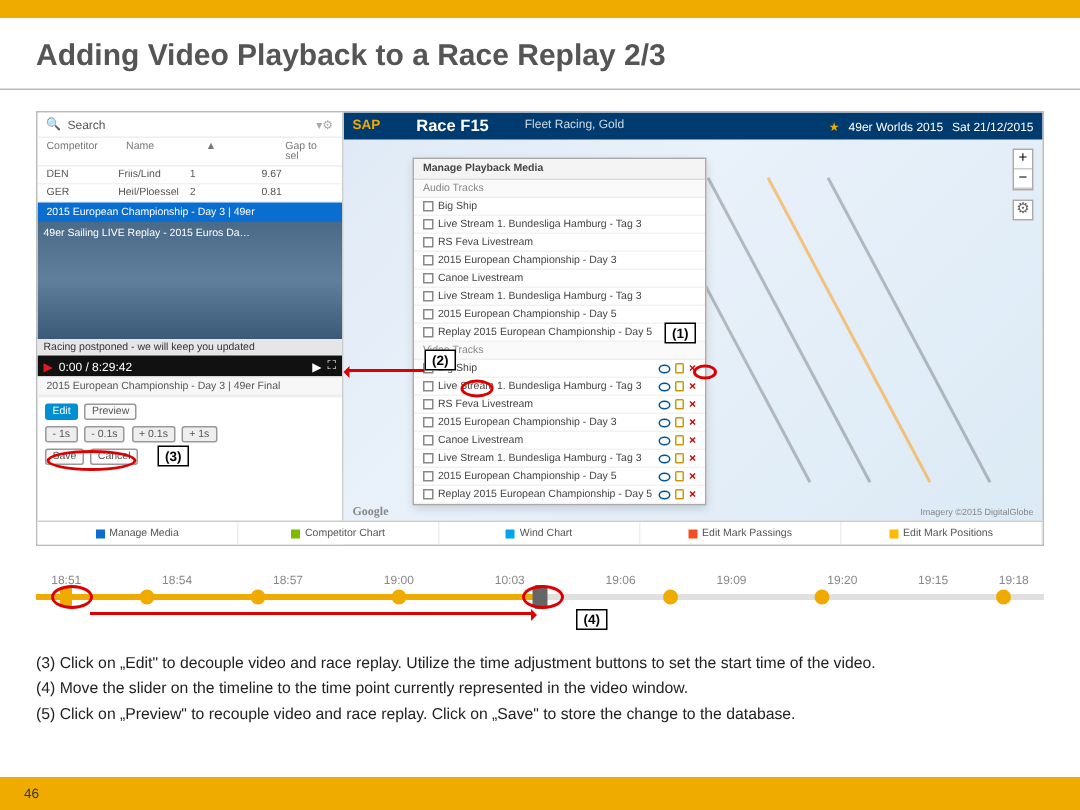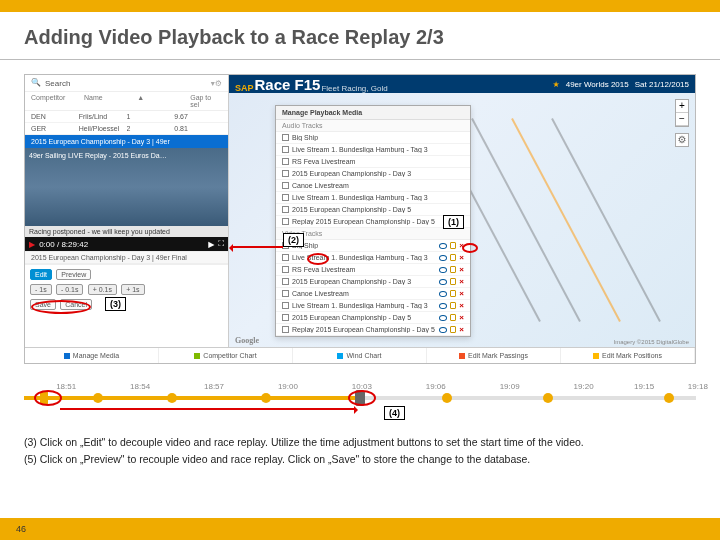--- a/index.html
+++ b/index.html
@@ -57,21 +57,21 @@
   
   .callout { position: absolute; background: #fff; border: 1px solid #000; font-size: 9px; font-weight: bold; padding: 1px 4px; color: #000; }
   .red-ell { position: absolute; border: 2px solid #d00; border-radius: 50%; background: transparent; }
   .red-arrow { position: absolute; height: 0; border-top: 2px solid #d00; }
   .red-arrow::before { content: ""; position: absolute; left: -6px; top: -4px; border: 4px solid transparent; border-right-color: #d00; }
   .red-arrow.right::before { left: auto; right: -6px; border-right-color: transparent; border-left-color: #d00; }
   
   .timeline { position: relative; width: 672px; height: 40px; margin-top: 18px; }
   .tl-bg { position: absolute; left: 0; right: 0; top: 14px; height: 4px; background: #e0e0e0; }
   .tl-prog { position: absolute; left: 0; width: 50%; top: 14px; height: 4px; background: #f0ab00; }
-  .tl-tick { position: absolute; top: 0; font-size: 8px; color: #888; transform: translateX(-50%); margin-left: 22px; }
+  .tl-tick { position: absolute; top: 0; font-size: 8px; color: #888; transform: translateX(-50%); }
   .tl-dot { position: absolute; top: 11px; width: 10px; height: 10px; border-radius: 50%; background: #f0ab00; transform: translateX(-50%); }
   .tl-mark { position: absolute; top: 10px; width: 8px; height: 12px; background: #f0ab00; transform: translateX(-50%); }
   .tl-knob { position: absolute; top: 8px; width: 10px; height: 16px; background: #666; border-radius: 3px; transform: translateX(-50%); }
   
   .instr { padding: 12px 24px 0 24px; font-size: 10.5px; color: #222; line-height: 1.6; }
   
   .footer { position: absolute; left: 0; right: 0; bottom: 0; height: 22px; background: #efab00; display: flex; align-items: center; justify-content: space-between; padding: 0 16px; font-size: 9px; color: #333; }
   .footer .c { display: flex; align-items: center; gap: 4px; }
 </style>
 </head>
@@ -80,23 +80,23 @@
 <div class="topbar"></div>
 <div class="title-wrap">
   <h1 class="title">Adding Video Playback to a Race Replay 2/3</h1>
 </div>
 
 <div class="content">
 
   <div class="shot">
 
     <div class="maphdr">
-      <div style="display:flex;align-items:flex-end;gap:1px">
+      <div style="display:flex;align-items:flex-start;gap:24px">
         <span class="logo"><b>SAP</b></span>
-        <span style="font-size:15px;font-weight:bold">Race F15</span>
+        <span style="font-size:11px;font-weight:bold">Race F15</span>
         <span style="opacity:.8">Fleet Racing, Gold</span>
       </div>
       <div style="display:flex;gap:6px;align-items:center">
         <span style="color:#f0ab00">★</span>
         <span>49er Worlds 2015</span>
         <span>Sat 21/12/2015</span>
       </div>
     </div>
 
     <div class="zoomctl">
@@ -313,18 +313,19 @@
     <div class="tl-dot" style="left:96%"></div>
     <div class="red-ell" style="left:10px;top:8px;width:28px;height:16px"></div>
     <div class="red-ell" style="left:324px;top:8px;width:28px;height:16px"></div>
     <div class="red-arrow right" style="left:36px;top:26px;width:296px"></div>
     <div class="callout" style="left:360px;top:24px">(4)</div>
   </div>
 </div>
 
 <div class="instr">
   <p>(3) Click on „Edit" to decouple video and race replay. Utilize the time adjustment buttons to set the start time of the video.</p>
+  <p>(4) Move the slider on the timeline to the time point currently represented in the video window.</p>
   <p>(5) Click on „Preview" to recouple video and race replay. Click on „Save" to store the change to the database.</p>
 </div>
 
 <div class="footer">
   <span>46</span>
 </div>
 
 </body></html>

